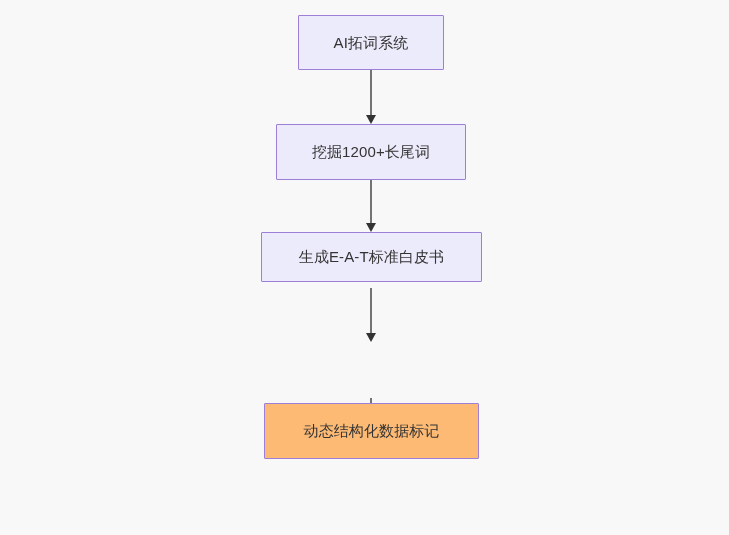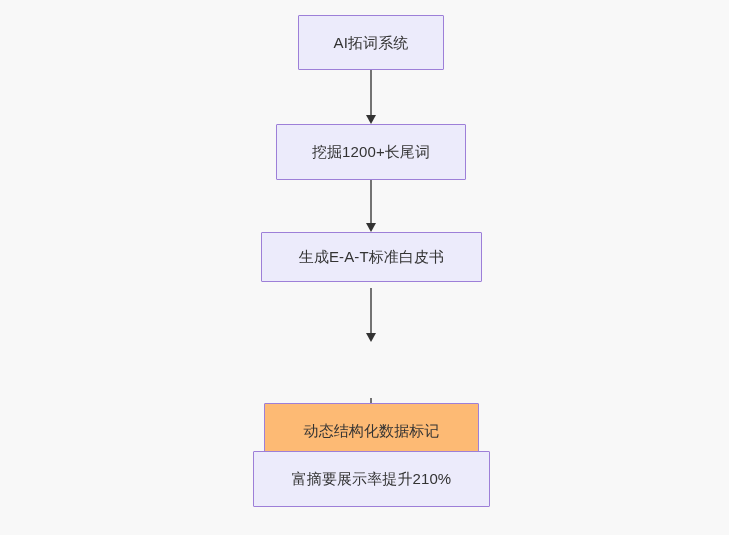--- a/index.html
+++ b/index.html
@@ -77,17 +77,14 @@
   </div>
 
   <div class="node" style="left: 261px; top: 232px; width: 221px; height: 50px; background: rgb(236, 235, 251); border-color: rgb(157, 127, 216);">
     <span class="node-label" style="color: rgb(51, 51, 51);">生成E-A-T标准白皮书</span>
   </div>
 
   <div class="node" style="left: 264px; top: 360px; width: 215px; height: 56px; background: #fdba74; border-color: rgb(157, 127, 216); margin-top: 43px;">
     <span class="node-label" style="color: rgb(51, 51, 51);">动态结构化数据标记</span>
   </div>
 
-  <div class="node" style="left: 253px; top: 451px; width: 237px; height: 56px; background: rgb(236, 235, 251); border-color: rgb(157, 127, 216);">
-    <span class="node-label" style="color: rgb(51, 51, 51);">富摘要展示率提升210%</span>
-  </div>
 
 </div>
 
 </body></html>

